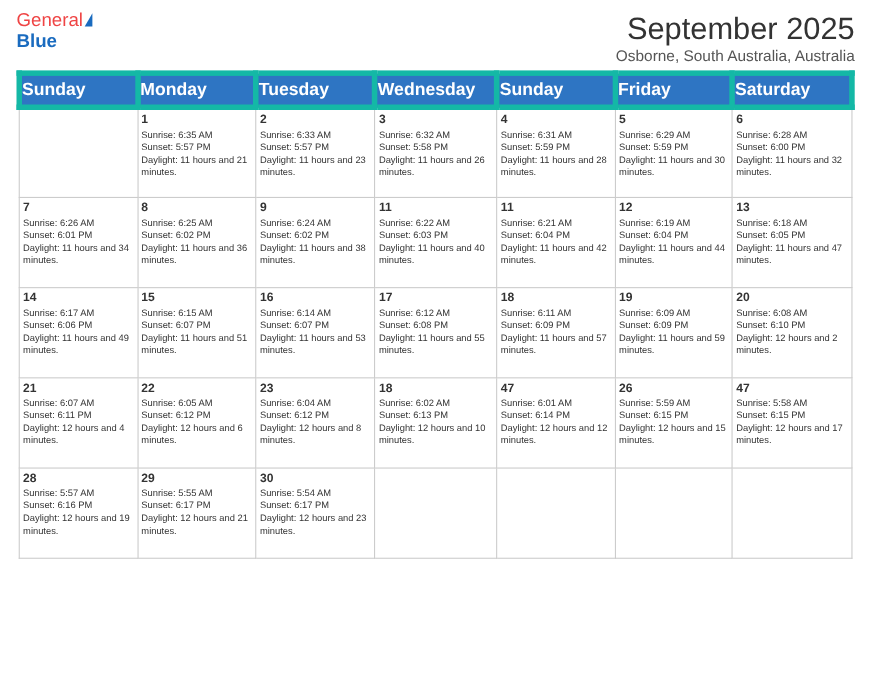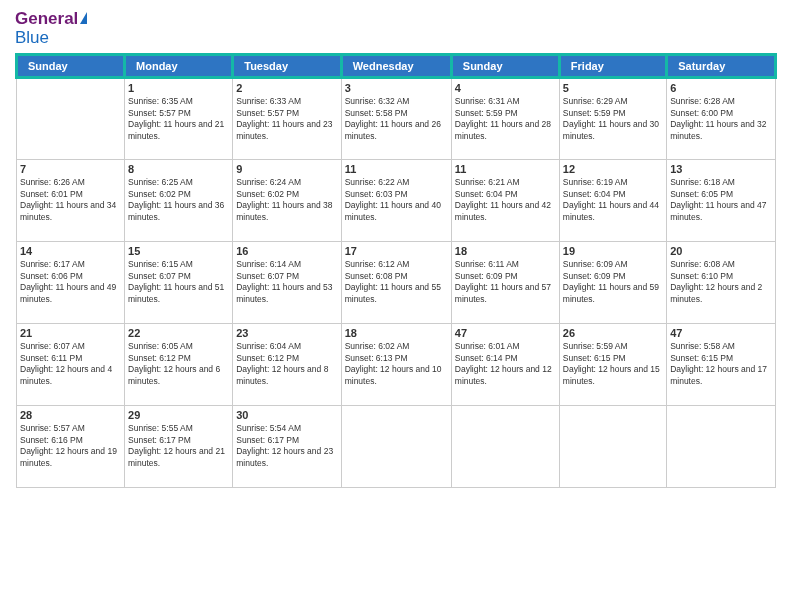--- a/index.html
+++ b/index.html
@@ -39,24 +39,24 @@
       color: #555;
     }
     table {
       width: 100%;
       border-collapse: collapse;
       font-size: 9.5px;
     }
     thead tr th {
       background-color: #2e75c3;
       color: #fff;
-      padding: 4px 10px;
+      padding: 4px 0;
       text-align: left;
-      font-size: 11px;
-      border: 3px solid #14b8a6;
+      font-size: 16px;
+      border: 5px solid #14b8a6;
     }
     tbody tr td {
       border: 1px solid #ccc;
       vertical-align: top;
       padding: 3px 3px;
       width: 113px;
       height: 82px;
     }
     tbody tr td.empty {
       background: #fff;
@@ -74,24 +74,28 @@
       line-height: 1.35;
     }
   </style>
 </head>
 <body>
 
 <div class="page">
   <div class="header">
     <div class="logo">
   <div style="line-height:1.1;">
-    <span style="font-size:17px;font-weight:bold;color:#701a75;">General</span><span style="display:inline-block;width:0;height:0;border-left:7px solid transparent;border-bottom:12px solid #1a6bbf;margin-left:2px;vertical-align:top;margin-top:2px;"></span><br>
-    <span style="font-size:17px;font-weight:normal;color:#1a6bbf;">Blue</span>
+    <span style="font-size:17px;font-weight:normal;color:#ef4444;">General</span><span style="display:inline-block;width:0;height:0;border-left:7px solid transparent;border-bottom:12px solid #1a6bbf;margin-left:2px;vertical-align:top;margin-top:2px;"></span><br>
+    <span style="font-size:17px;font-weight:bold;color:#1a6bbf;">Blue</span>
   </div>
 </div>
+    <div class="title-block">
+      <div class="month-title">September 2025</div>
+      <div class="subtitle">Osborne, South Australia, Australia</div>
+    </div>
   </div>
 
   <table>
     <thead>
       <tr>
         <th>Sunday</th>
         <th>Monday</th>
         <th>Tuesday</th>
         <th>Wednesday</th>
         <th>Sunday</th>

